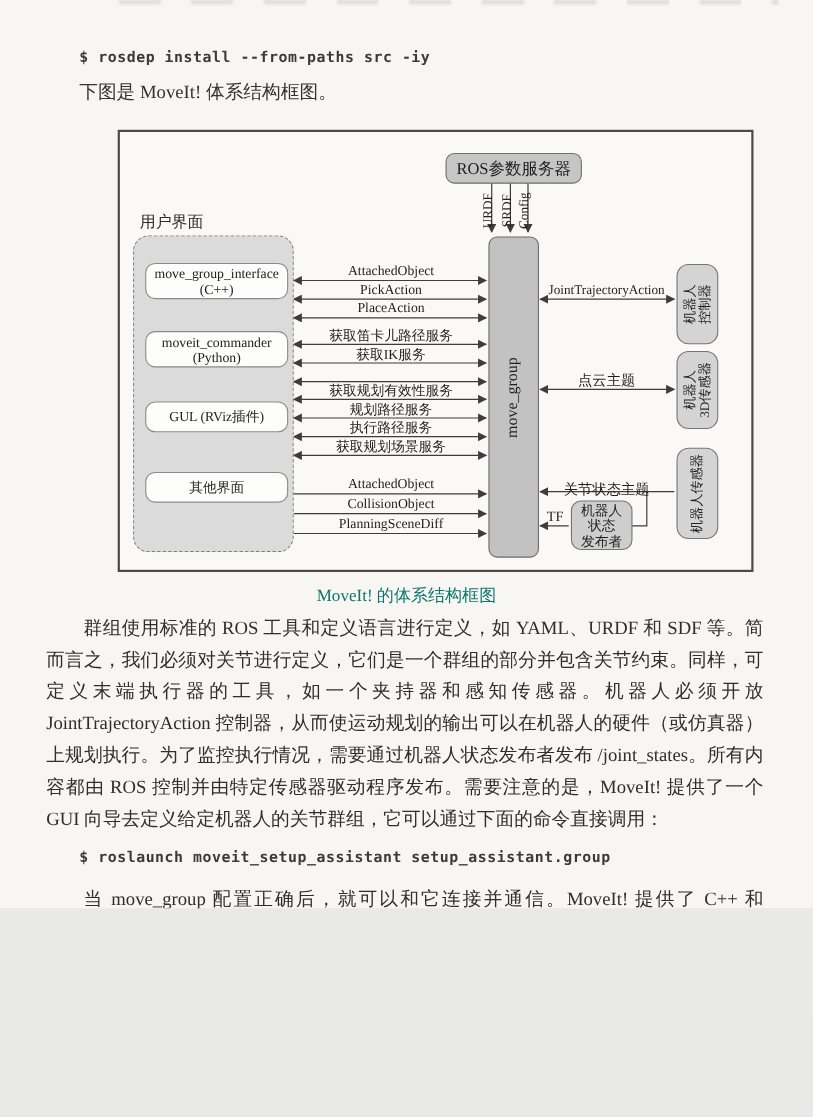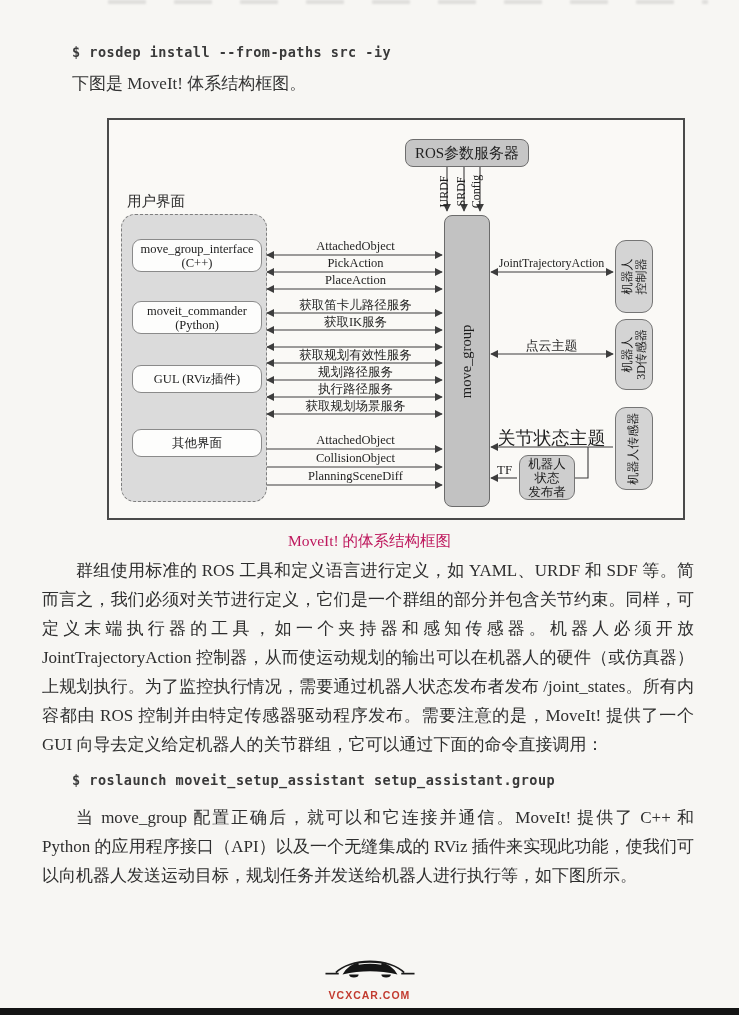--- a/index.html
+++ b/index.html
@@ -1,18 +1,18 @@
 <!DOCTYPE html>
 <html><head>
 <meta charset="utf-8">
 <style>
   html,body{margin:0;padding:0;}
   body{background:#e9e9e7;}
   .page{
-    position:relative; width:739px; height:1015px; margin:0 auto;
+    position:relative; width:739px; height:826px; margin:0 auto;
     background:#f7f6f3; overflow:hidden;
     font-family:"Liberation Serif","DejaVu Serif",serif; color:#2d2d2d;
   }
   
   .top-smudge{position:absolute;top:0;left:108px;width:600px;height:4px;
     background:repeating-linear-gradient(90deg,rgba(80,80,80,.14) 0 38px,transparent 38px 66px);
     filter:blur(1.2px);}
   .cmd{position:absolute;font-family:"DejaVu Sans Mono","Liberation Mono",monospace;
     font-weight:700;font-size:13.5px;color:#3a3a3a;letter-spacing:.5px;white-space:pre;}
   .cmd1{top:44px;left:72px;}
@@ -44,21 +44,21 @@
     font-size:12px;color:#1f1f1f;white-space:nowrap;}
   .tf-label{position:absolute;left:388px;top:342px;font-size:13px;color:#1f1f1f;}
   .gray-box{background:#d4d4d4;border:1.4px solid #757575;border-radius:11px;}
   .rb{left:506px;width:38px;flex-direction:row;}
   .rb .vrot{font-size:12px;line-height:13.5px;color:#1e1e1e;}
   .rb1{top:120px;height:73px;} .rb2{top:199px;height:71px;} .rb3{top:287px;height:83px;}
   .sp-box{left:410px;top:335px;width:56px;height:45px;background:#cecece;
     border:1.4px solid #757575;border-radius:9px;flex-direction:column;
     font-size:12.5px;line-height:14px;color:#1e1e1e;}
   .caption{position:absolute;top:531px;left:0;width:739px;text-align:center;
-    font-size:15.5px;color:#be185d;}
+    font-size:15.5px;color:#0f766e;}
   
   .main-text{position:absolute;top:556px;left:42px;width:652px;font-size:17px;
     line-height:29px;text-align:justify;color:#2e2e2e;}
   .main-text p{margin:0;text-indent:2em;}
   .cmd2{position:relative;display:block;margin:7px 0 8px 30px;}
   
   .watermark{position:absolute;top:949px;left:0;width:739px;text-align:center;}
   .wm-title{font-family:"Liberation Sans","DejaVu Sans",sans-serif;font-weight:700;
     font-size:17px;letter-spacing:3px;color:#2e7ea8;line-height:16px;}
   .wm-site{font-family:"Liberation Sans","DejaVu Sans",sans-serif;font-weight:700;
@@ -155,21 +155,21 @@
     <div class="arrow-label" style="top:227px">获取规划有效性服务</div>
     <div class="arrow-label" style="top:244px">规划路径服务</div>
     <div class="arrow-label" style="top:261px">执行路径服务</div>
     <div class="arrow-label" style="top:278px">获取规划场景服务</div>
     <div class="arrow-label" style="top:313px">AttachedObject</div>
     <div class="arrow-label" style="top:331px">CollisionObject</div>
     <div class="arrow-label" style="top:349px">PlanningSceneDiff</div>
 
     <div class="rlabel" style="top:136px">JointTrajectoryAction</div>
     <div class="rlabel" style="top:217px;font-size:13px">点云主题</div>
-    <div class="rlabel" style="top:306px;font-size:18px">关节状态主题</div>
+    <div class="rlabel" style="top:316px;font-size:13px">关节状态主题</div>
     <div class="tf-label">TF</div>
 
     <div class="dbox gray-box rb rb1">
       <div class="vrot">
         <div>机器人</div>
         <div>控制器</div>
       </div>
     </div>
     <div class="dbox gray-box rb rb2">
       <div class="vrot">

